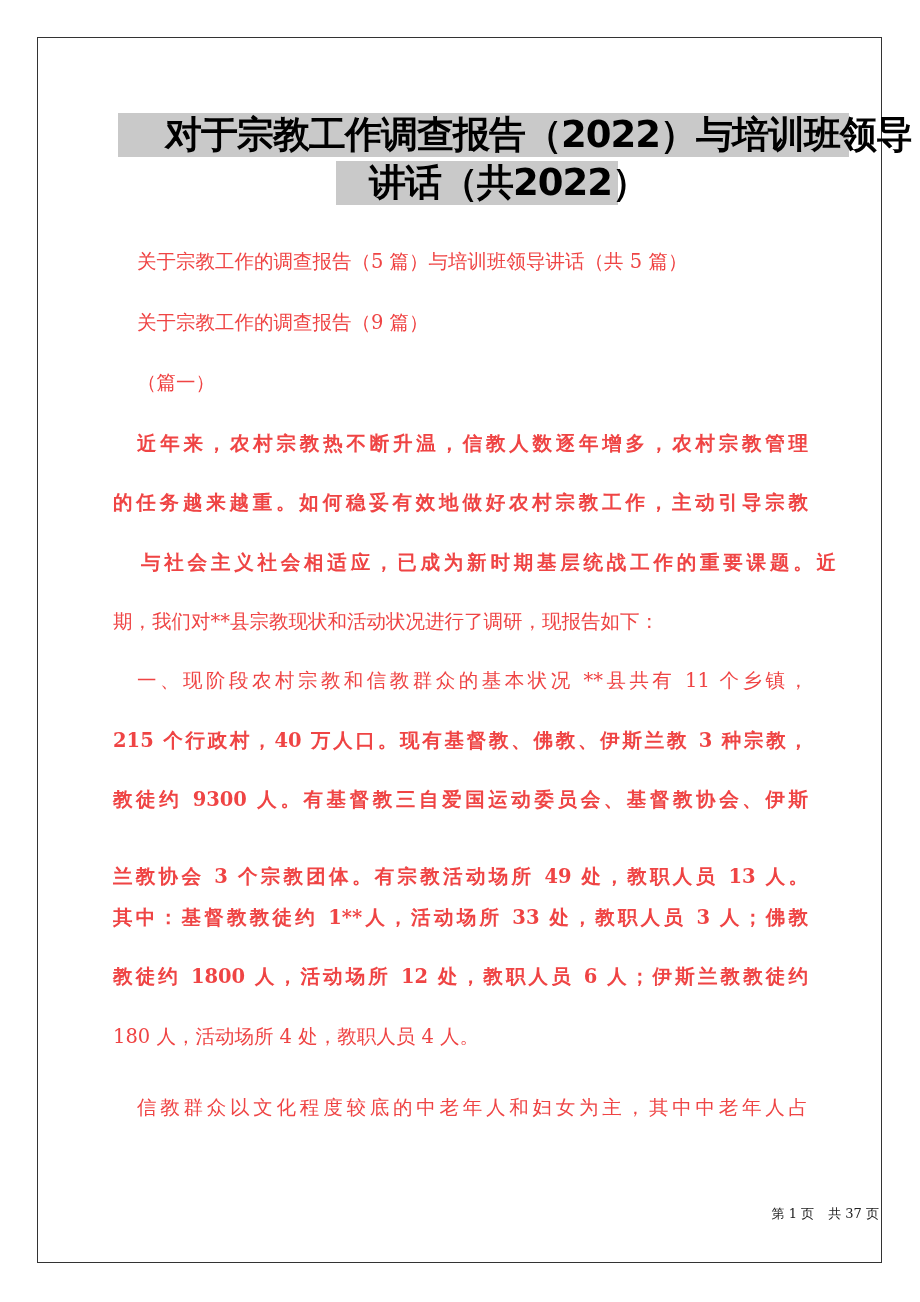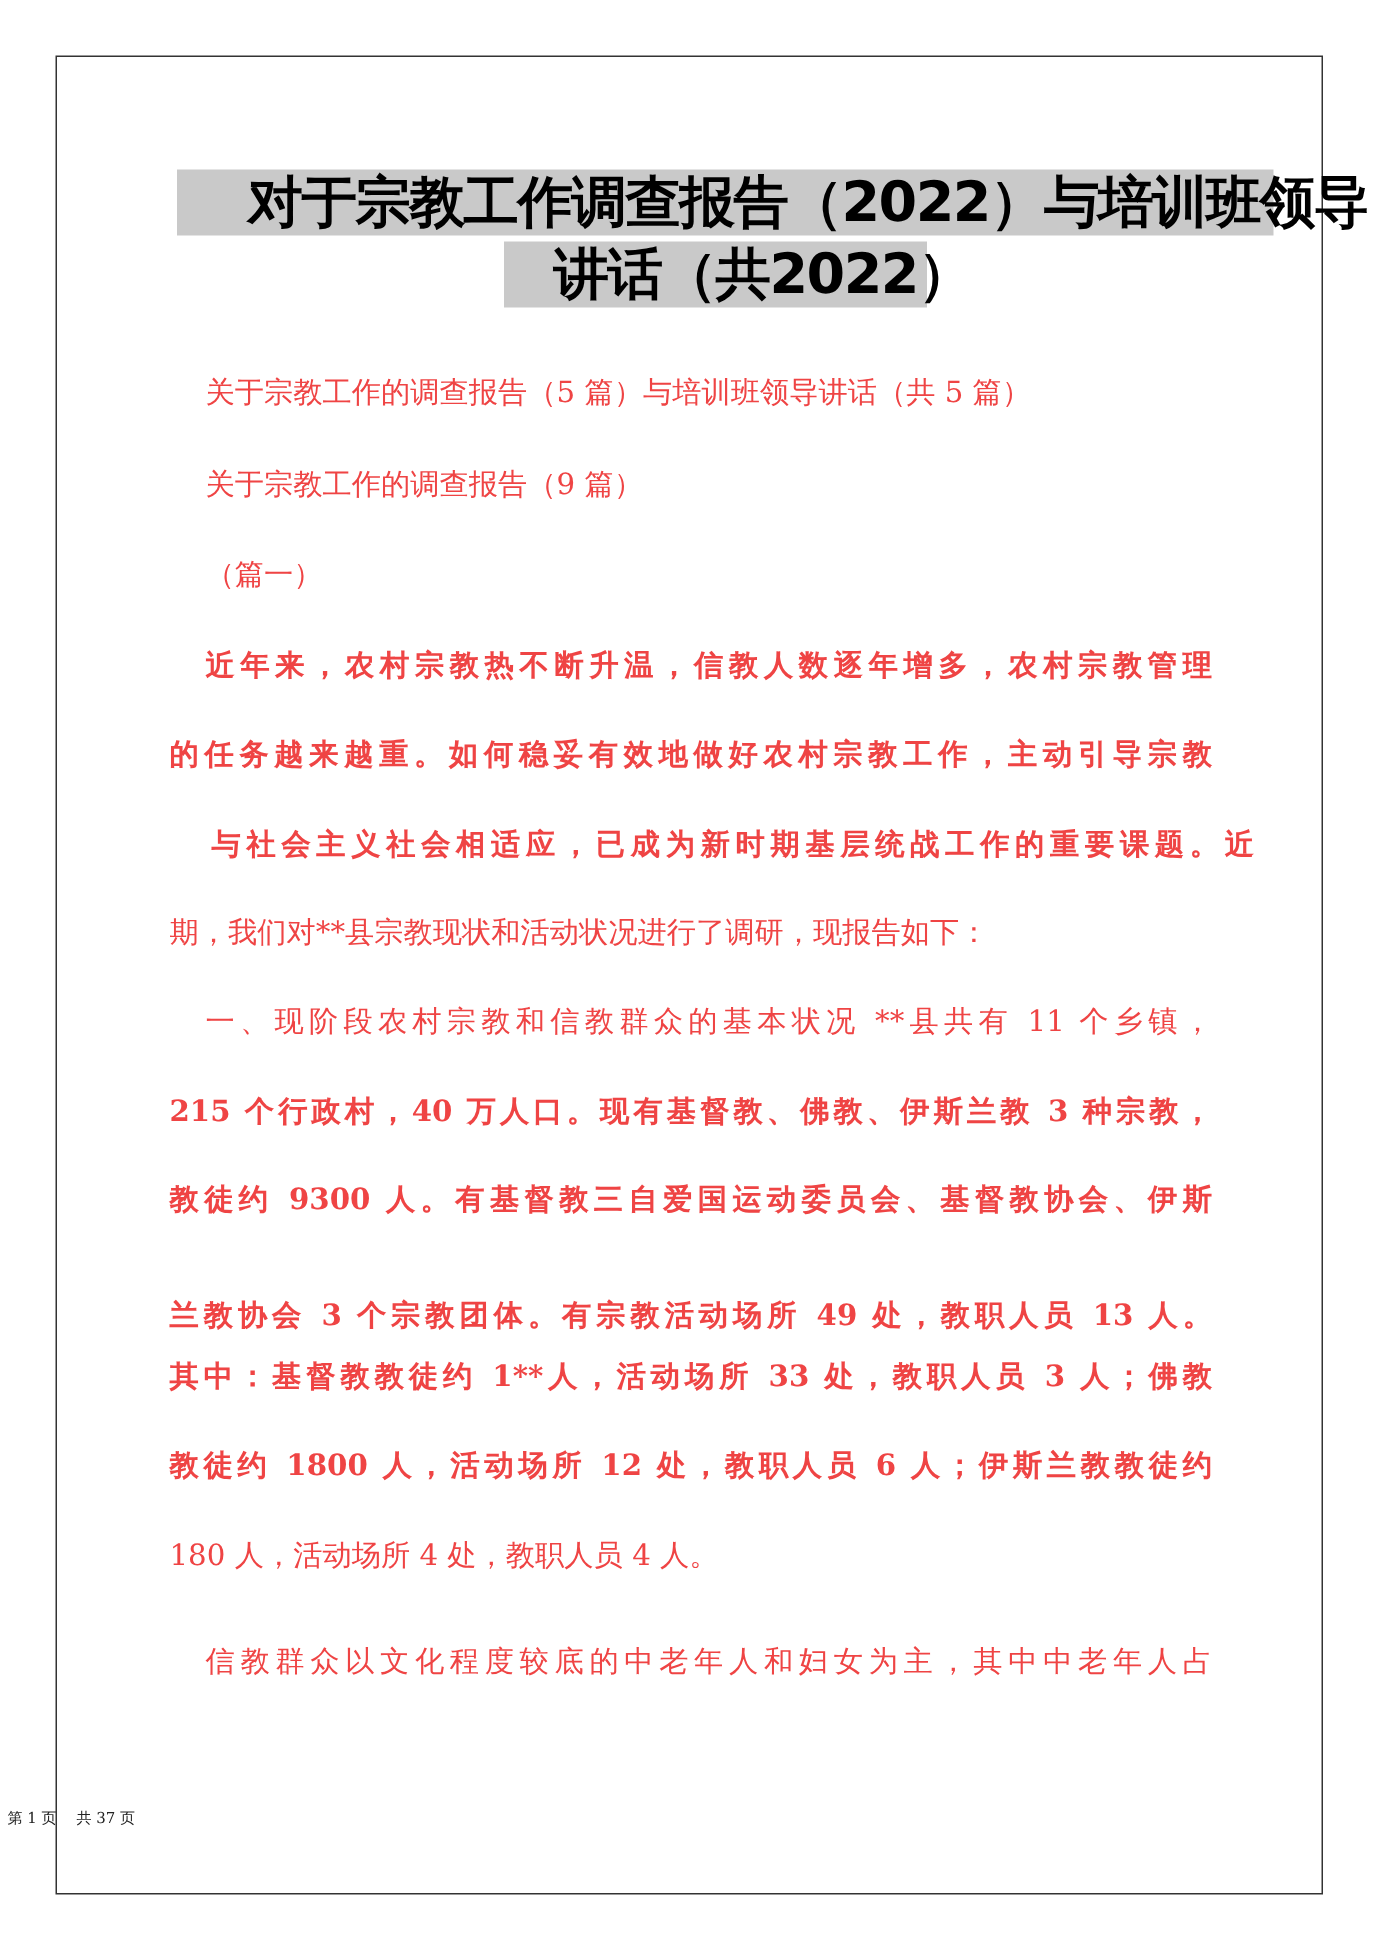--- a/index.html
+++ b/index.html
@@ -9,22 +9,22 @@
                 border: 1px solid #333; box-sizing: border-box; }
   .title-line { position: absolute; background: #c9c9c9; color: #000;
                 font-family: "DejaVu Sans", "Liberation Sans", sans-serif; font-weight: bold;
                 font-size: 37px; line-height: 44px; white-space: nowrap; text-align: center;
                 letter-spacing: -1px; }
   #title1 { left: 118px; top: 113px; width: 684px; padding-left: 47px; }
   #title2 { left: 336px; top: 161px; width: 249px; padding-left: 33px; }
   .line { position: absolute; font-size: 19.5px; line-height: 26px; white-space: nowrap;
           color: #ef4444; }
   .just { left: 113px; width: 695px; text-align: justify; text-align-last: justify; font-weight: bold; }
-  .footer { position: absolute; left: 0; width: 884px; top: 1205px; text-align: left;
-            font-size: 10px; color: #222; font-family: "DejaVu Serif", serif; }
+  .footer { position: absolute; left: 0; width: 884px; top: 1205px; text-align: right;
+            font-size: 13px; color: #222; font-family: "DejaVu Serif", serif; }
   .footer span { margin: 0 5px; }
 </style>
 </head>
 <body>
 
 <div class="page-frame"></div>
 
 <div class="title-line" id="title1">对于宗教工作调查报告（2022）与培训班领导</div>
 <div class="title-line" id="title2">讲话（共2022）</div>
 

